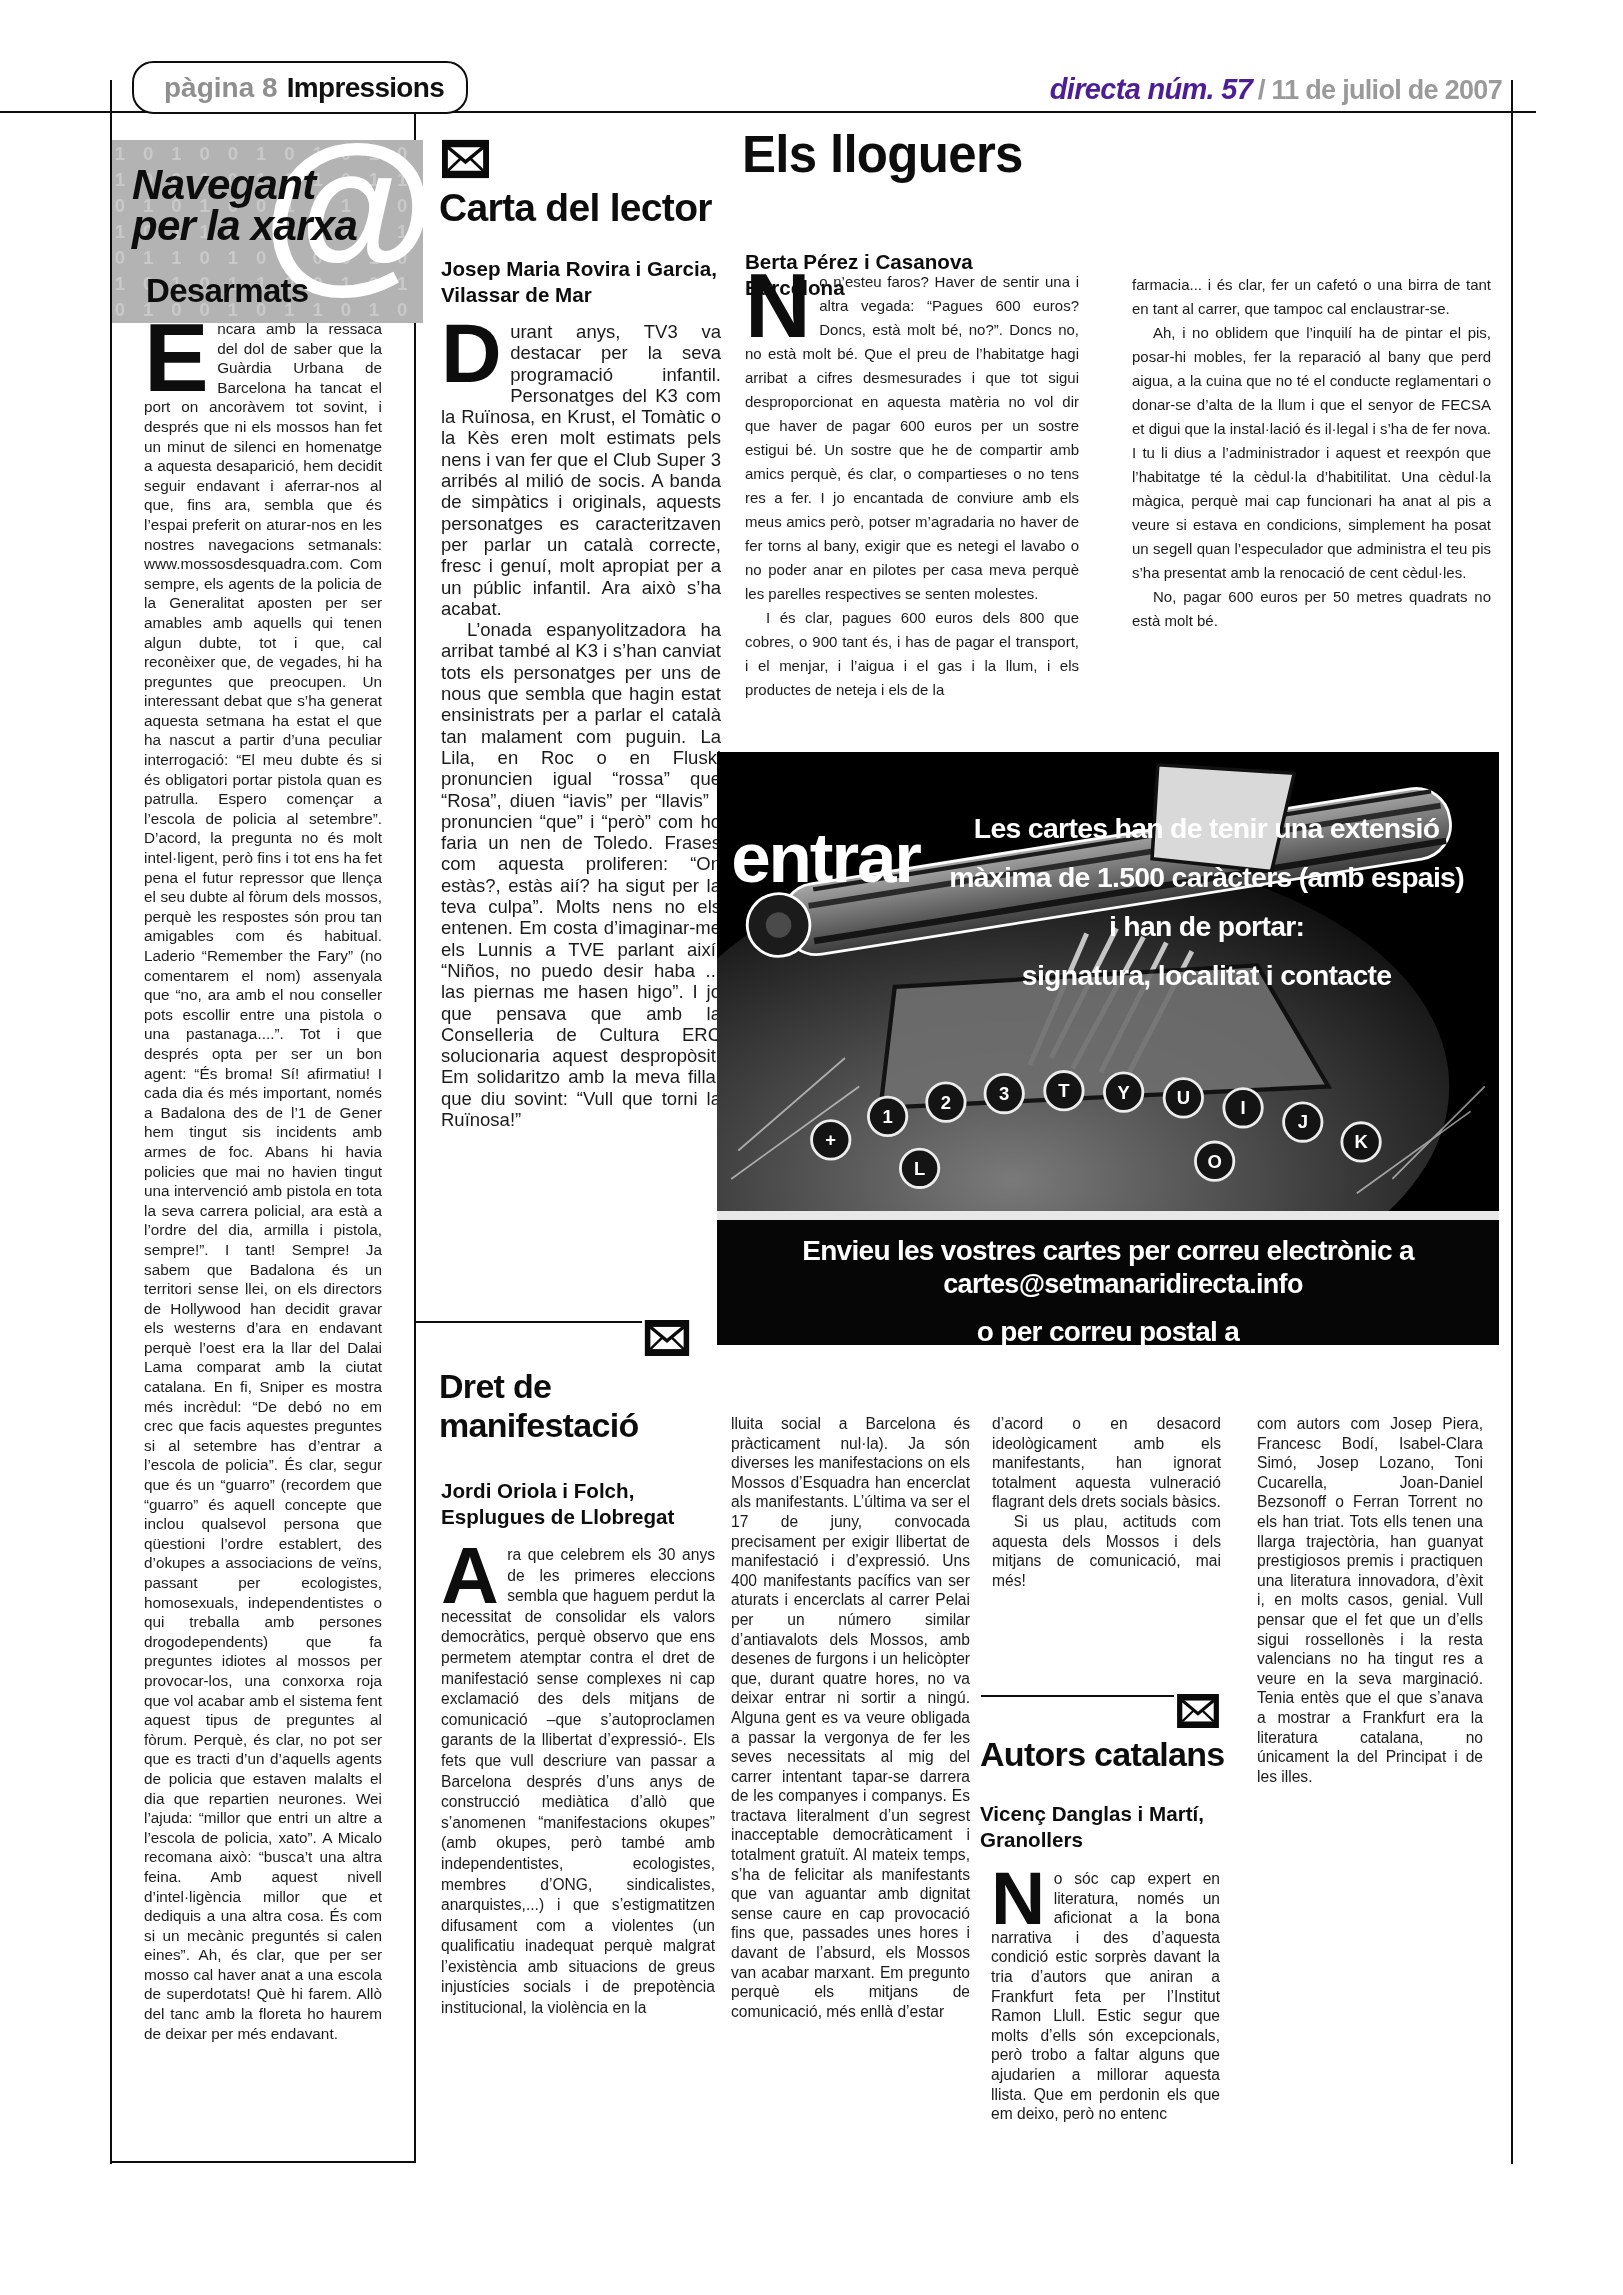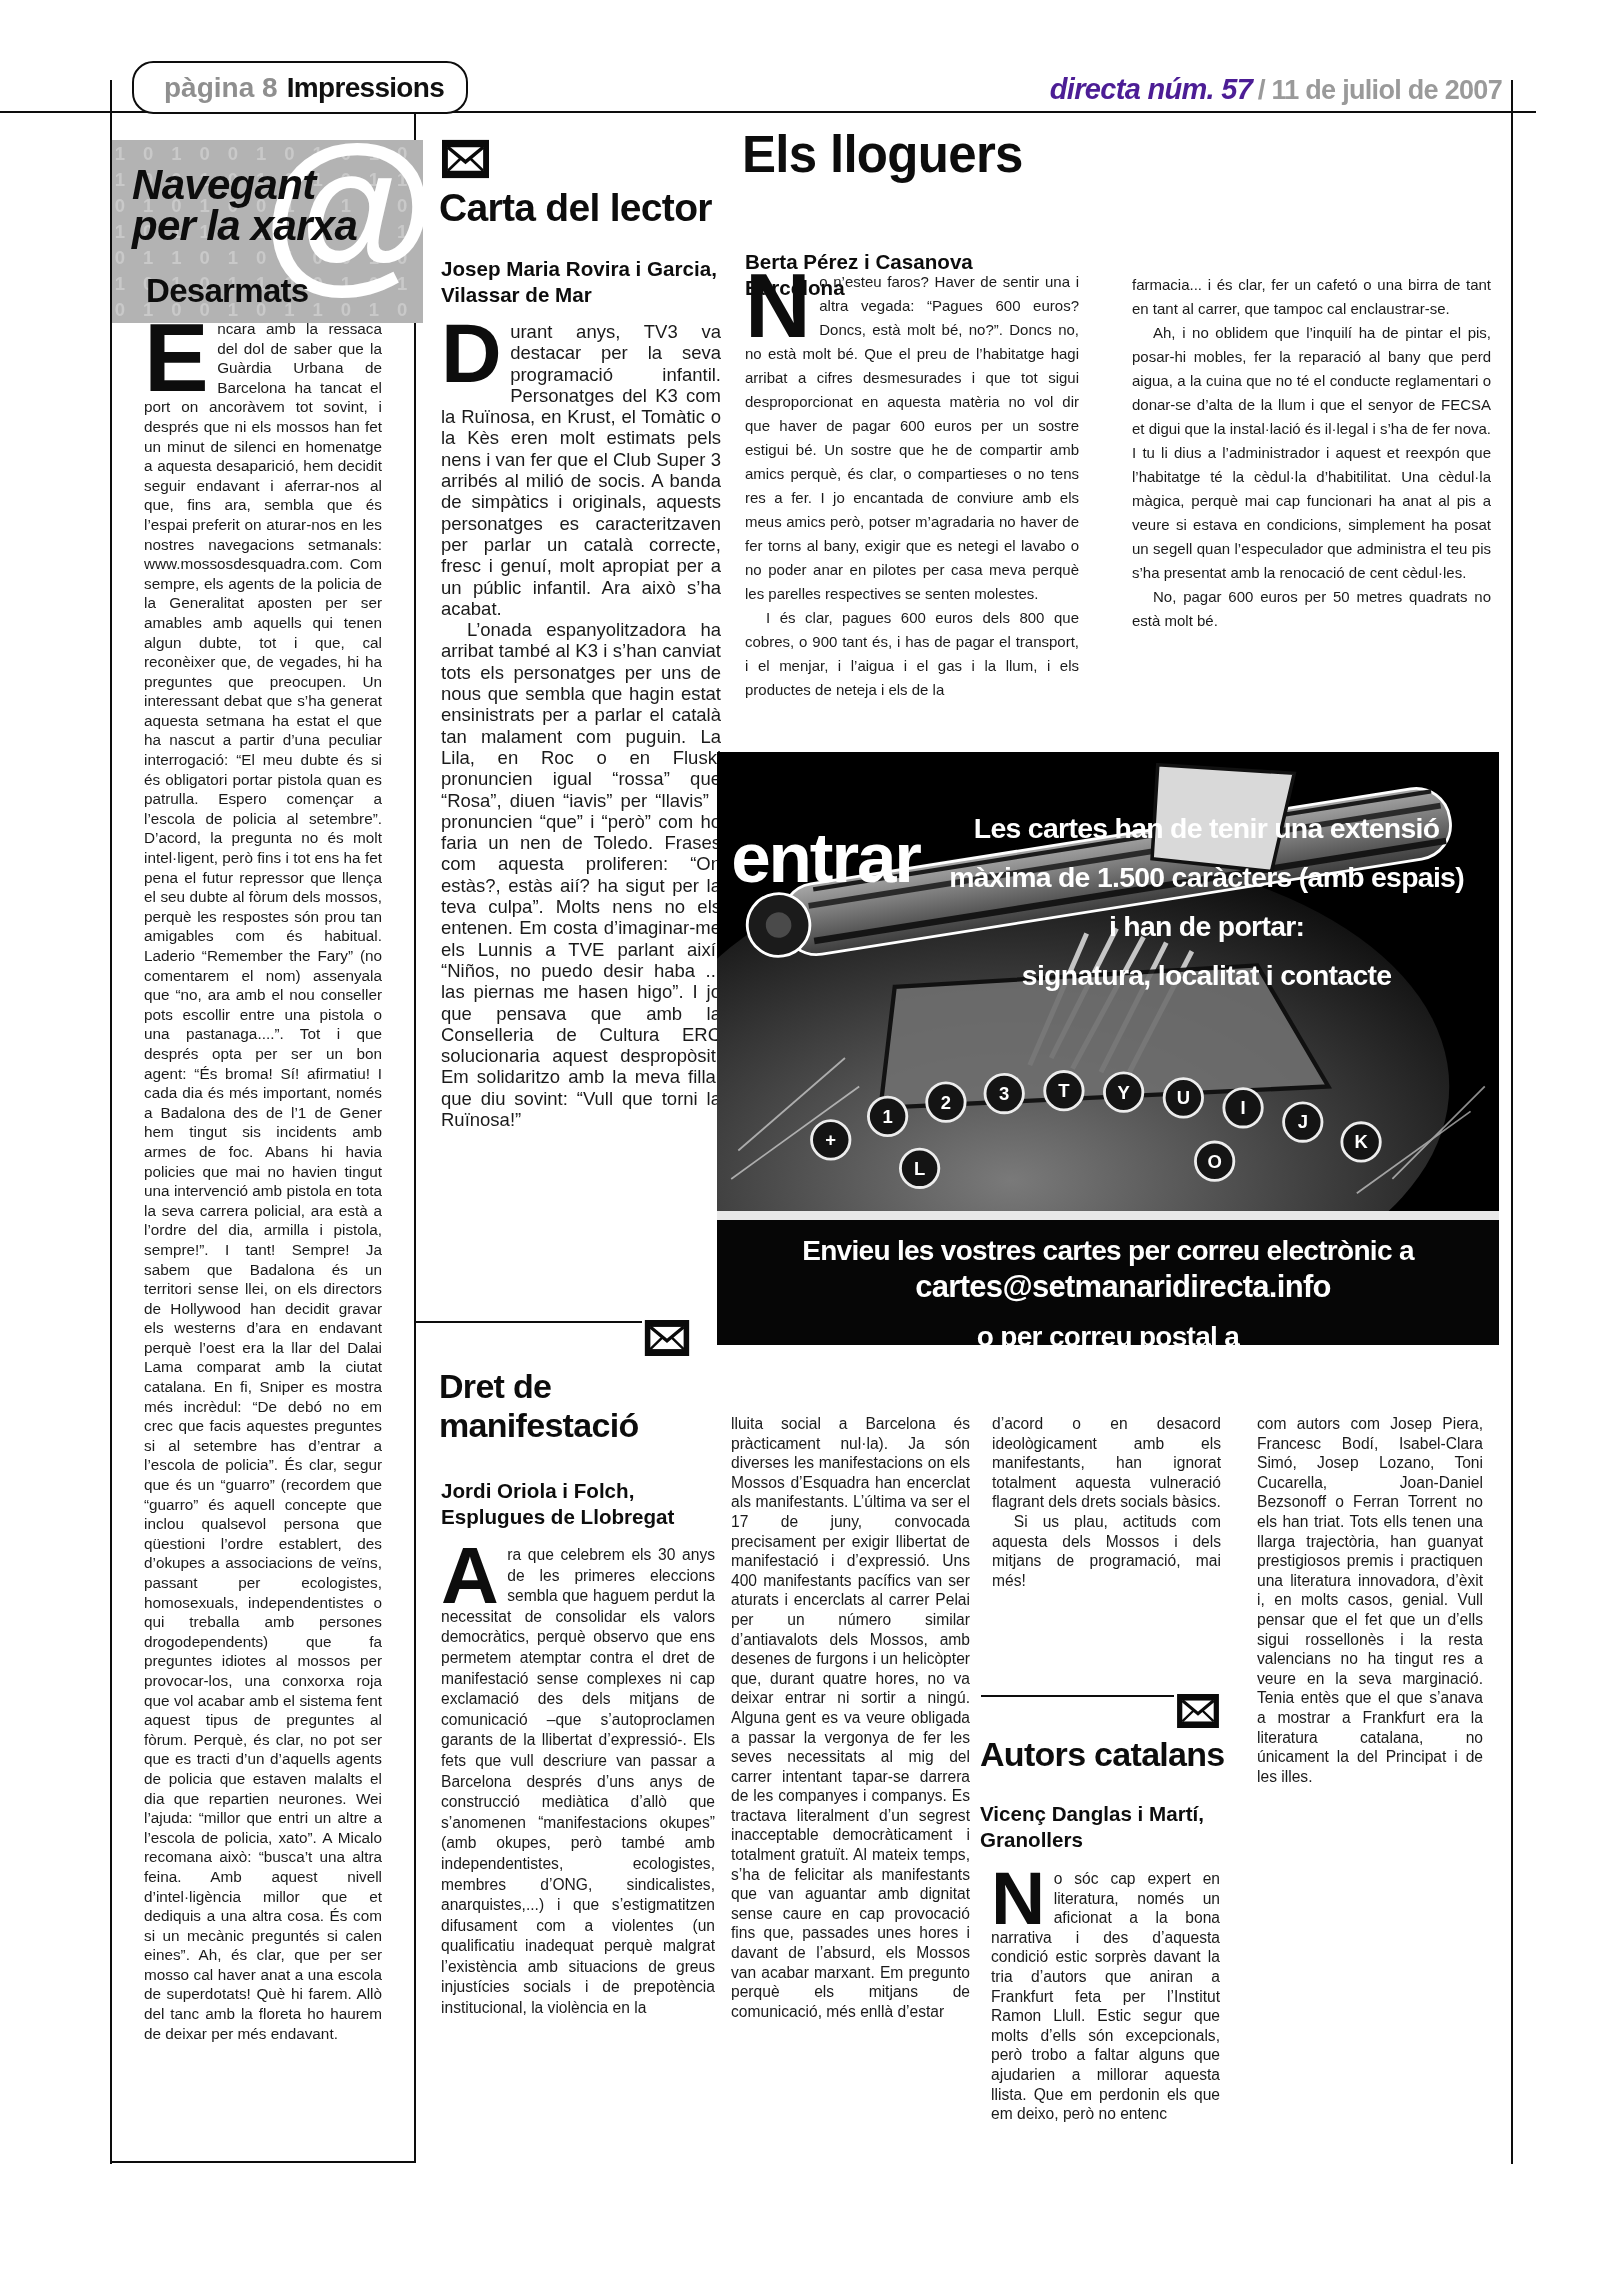--- a/index.html
+++ b/index.html
@@ -50,21 +50,21 @@
   #cartes-box{left:717px;top:752px;width:782px;height:593px;background:#060606;}
   #cartes-illu{position:absolute;left:0;top:0;width:782px;height:459px;}
   #cartes-logo{position:absolute;left:14.2px;top:65px;color:#ffffff;font-weight:bold;
      font-size:71px;letter-spacing:-2.1px;}
   #cartes-notice{position:absolute;right:11.4px;top:46px;width:562px;text-align:center;
      color:#ffffff;font-weight:bold;font-size:28.4px;line-height:37px;letter-spacing:-0.7px;}
   #cartes-notice p{margin:12px;}
   #cartes-strip{position:absolute;left:0;top:459px;width:100%;height:9.2px;background:#e8e8e8;}
   #cartes-mail{position:absolute;left:0;top:469px;width:100%;text-align:center;color:#fff;}
   #cartes-mail .l1{font-weight:bold;font-size:28px;margin-top:14.2px;letter-spacing:-0.7px;}
-  #cartes-mail .l2{font-weight:bold;font-size:31px;margin-top:1.4px;letter-spacing:-0.7px;padding-left:30px;}
+  #cartes-mail .l2{font-weight:bold;font-size:27px;margin-top:1.4px;letter-spacing:-0.7px;padding-left:30px;}
   #cartes-mail .l3{font-weight:bold;font-size:28px;margin-top:16px;letter-spacing:-0.7px;}
   #cartes-mail .l4{font-weight:bold;font-style:italic;font-size:30px;margin-top:1.4px;letter-spacing:-0.7px;}
 </style>
 </head>
 <body>
 
 <div id="page">
 
   <div class="abs hrule" style="left:0;top:111px;width:1536px;height:2.1px;"></div>
   <div class="abs vrule" style="left:110px;top:80px;width:2.1px;height:2084px;"></div>
@@ -227,21 +227,21 @@
     <div>Esplugues de Llobregat</div>
   </div>
   <div id="dret-body" class="abs bodytext" style="left:441px;top:1545px;width:274px;height:633px;">
     <p class="first"><span class="dropcap">A</span><span>ra que celebrem els 30 anys de les primeres eleccions sembla que haguem perdut la necessitat de consolidar els valors democràtics, perquè observo que ens permetem atemptar contra el dret de manifestació sense complexes ni cap exclamació des dels mitjans de comunicació –que s’autoproclamen garants de la llibertat d’expressió-. Els fets que vull descriure van passar a Barcelona després d’uns anys de construcció mediàtica d’allò que s’anomenen “manifestacions okupes” (amb okupes, però també amb independentistes, ecologistes, membres d’ONG, sindicalistes, anarquistes,...) i que s’estigmatitzen difusament com a violentes (un qualificatiu inadequat perquè malgrat l’existència amb situacions de greus injustícies socials i de prepotència institucional, la violència en la</span></p>
   </div>
   <div class="abs bodytext smallcol cont" style="left:720px;top:1414px;width:239px;height:778px;">
       <p>lluita social a Barcelona és pràcticament nul·la). Ja són diverses les manifestacions on els Mossos d’Esquadra han encerclat als manifestants. L’última va ser el 17 de juny, convocada precisament per exigir llibertat de manifestació i d’expressió. Uns 400 manifestants pacífics van ser aturats i encerclats al carrer Pelai per un número similar d’antiavalots dels Mossos, amb desenes de furgons i un helicòpter que, durant quatre hores, no va deixar entrar ni sortir a ningú. Alguna gent es va veure obligada a passar la vergonya de fer les seves necessitats al mig del carrer intentant tapar-se darrera de les companyes i companys. Es tractava literalment d’un segrest inacceptable democràticament i totalment gratuït. Al mateix temps, s’ha de felicitar als manifestants que van aguantar amb dignitat sense caure en cap provocació fins que, passades unes hores i davant de l’absurd, els Mossos van acabar marxant. Em pregunto perquè els mitjans de comunicació, més enllà d’estar</p>
     </div>
   <div class="abs bodytext smallcol cont" style="left:981px;top:1414px;width:229px;height:242px;">
       <p>d’acord o en desacord ideològicament amb els manifestants, han ignorat totalment aquesta vulneració flagrant dels drets socials bàsics.</p>
-      <p>Si us plau, actituds com aquesta dels Mossos i dels mitjans de programació, mai més!</p>
+      <p>Si us plau, actituds com aquesta dels Mossos i dels mitjans de comunicació, mai més!</p>
     </div>
 
   <div class="abs hrule" style="left:981px;top:1695px;width:193px;height:2.1px;"></div>
   <span class="env abs" style="left:1175px;top:1694px;width:46px;height:34px;">
     <svg viewBox="0 0 32 26">
         <rect x="0" y="0" width="32" height="26" fill="#0a0a0a"></rect>
         <rect x="4" y="5" width="24" height="16" fill="#ffffff"></rect>
         <path d="M4 5 L16 15 L28 5" fill="none" stroke="#0a0a0a" stroke-width="2.4"></path>
         <path d="M4 21 L12.5 12.8 M28 21 L19.5 12.8" fill="none" stroke="#0a0a0a" stroke-width="1.8"></path>
       </svg>

